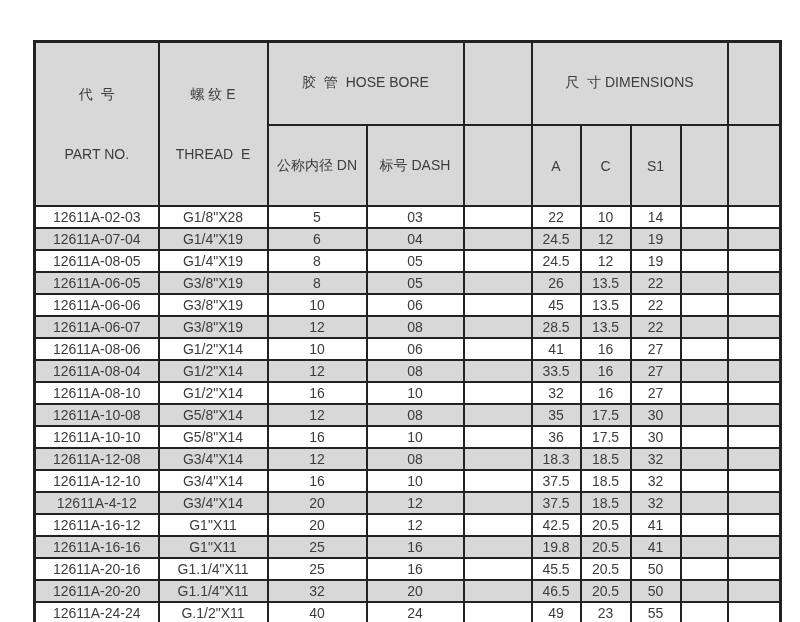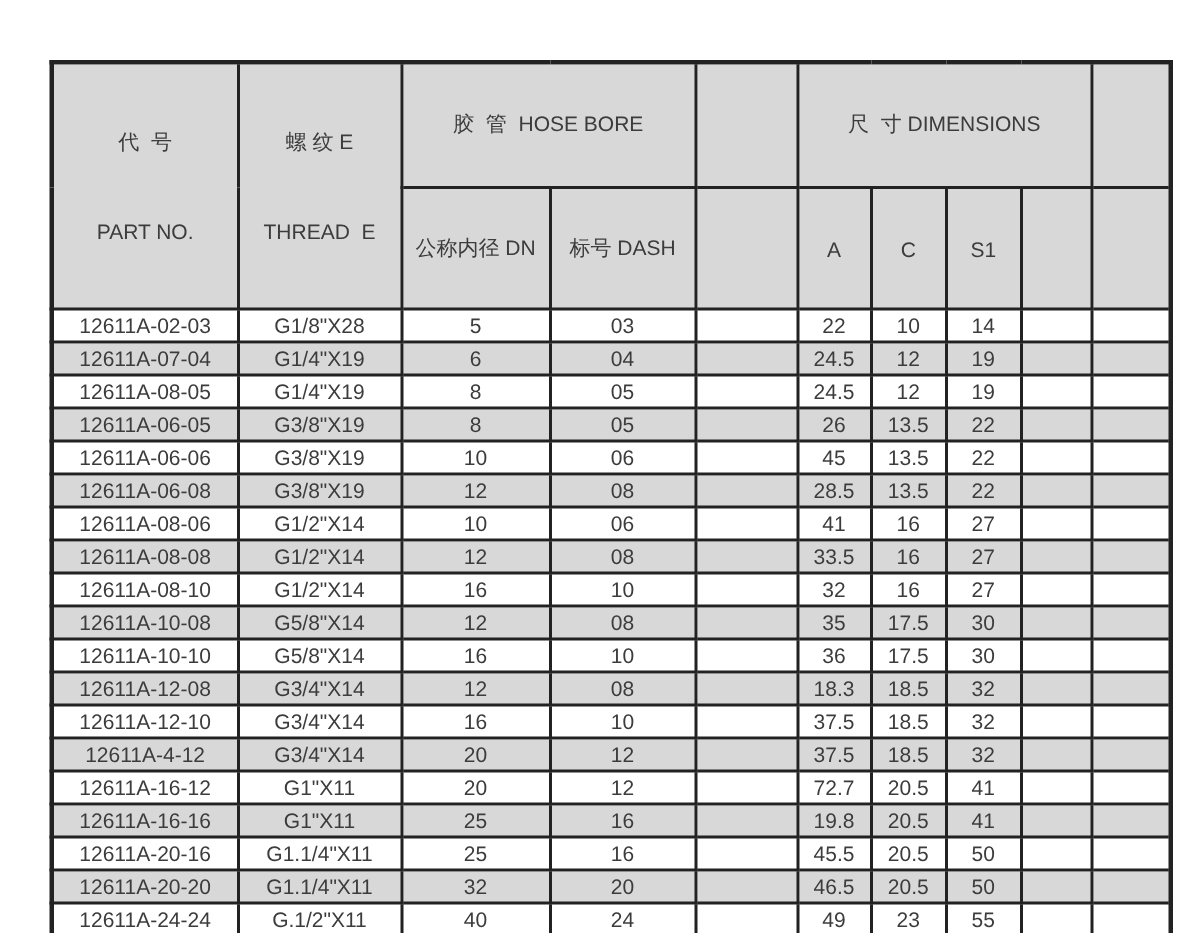--- a/index.html
+++ b/index.html
@@ -136,21 +136,21 @@
           <td>10</td>
           <td>06</td>
           <td></td>
           <td>45</td>
           <td>13.5</td>
           <td>22</td>
           <td></td>
           <td></td>
         </tr>
         <tr class="stripe">
-          <td>12611A-06-08</td>
+          <td>12611A-06-07</td>
           <td>G3/8"X19</td>
           <td>12</td>
           <td>08</td>
           <td></td>
           <td>28.5</td>
           <td>13.5</td>
           <td>22</td>
           <td></td>
           <td></td>
         </tr>
@@ -160,21 +160,21 @@
           <td>10</td>
           <td>06</td>
           <td></td>
           <td>41</td>
           <td>16</td>
           <td>27</td>
           <td></td>
           <td></td>
         </tr>
         <tr class="stripe">
-          <td>12611A-08-08</td>
+          <td>12611A-08-04</td>
           <td>G1/2"X14</td>
           <td>12</td>
           <td>08</td>
           <td></td>
           <td>33.5</td>
           <td>16</td>
           <td>27</td>
           <td></td>
           <td></td>
         </tr>
@@ -249,21 +249,21 @@
           <td>32</td>
           <td></td>
           <td></td>
         </tr>
         <tr>
           <td>12611A-16-12</td>
           <td>G1"X11</td>
           <td>20</td>
           <td>12</td>
           <td></td>
-          <td>72.7</td>
+          <td>42.5</td>
           <td>20.5</td>
           <td>41</td>
           <td></td>
           <td></td>
         </tr>
         <tr class="stripe">
           <td>12611A-16-16</td>
           <td>G1"X11</td>
           <td>25</td>
           <td>16</td>

